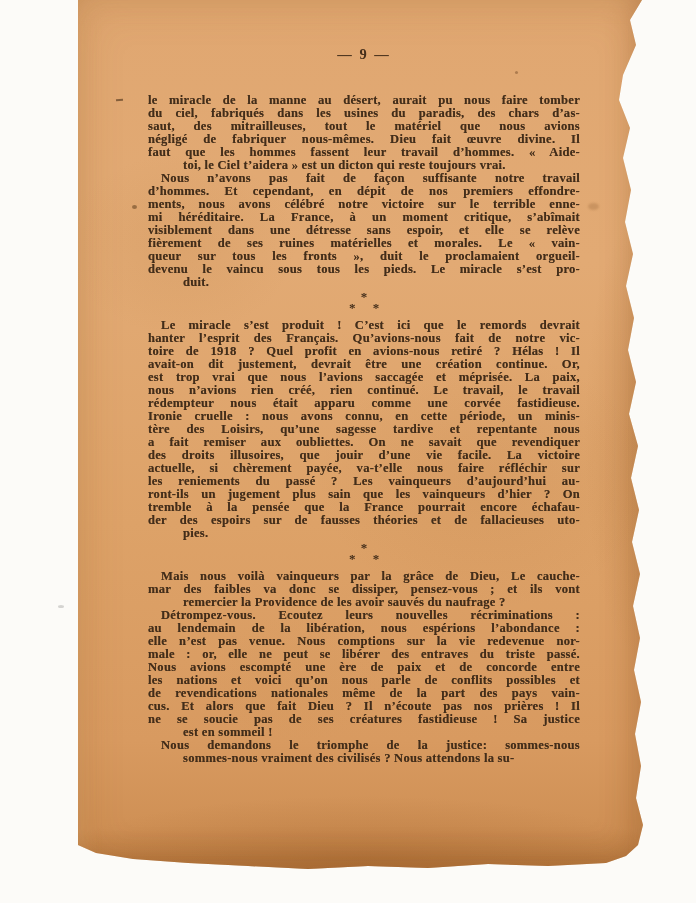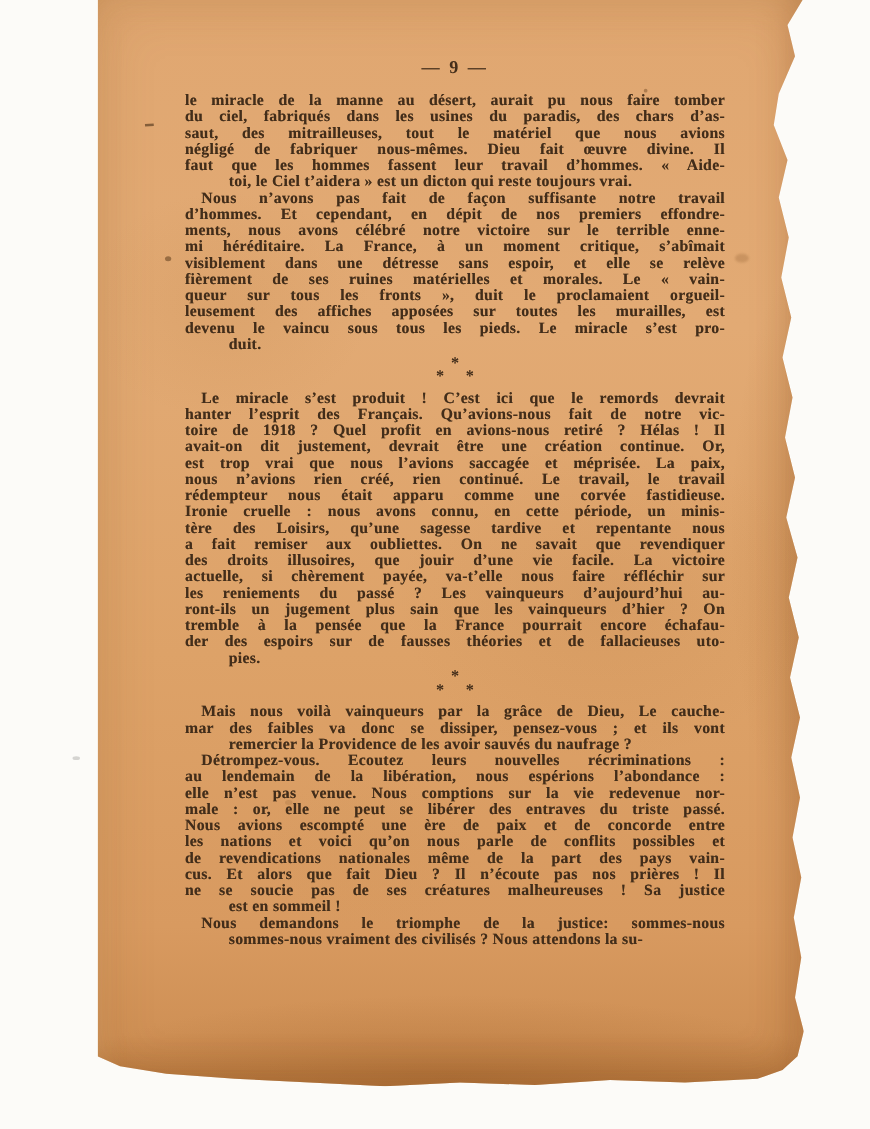--- a/index.html
+++ b/index.html
@@ -51,21 +51,21 @@
     width: 432px;
     text-align: center;
     font-size: 14.5px;
     font-weight: 700;
     letter-spacing: 2px;
     color: #452f1b;
   }
   .text-column {
     position: absolute;
     left: 70px;
-    top: 74px;
+    top: 94px;
     width: 432px;
     color: #422d1a;
   }
   .line {
     font-size: 12.6px;
     font-weight: 700;
     line-height: 13.0px;
     letter-spacing: 0.25px;
     text-align: justify;
     text-align-last: justify;
@@ -128,21 +128,20 @@
         <div class="line">négligé de fabriquer nous-mêmes. Dieu fait œuvre divine. Il</div>
         <div class="line">faut que les hommes fassent leur travail d’hommes. « Aide-</div>
         <div class="line last">toi, le Ciel t’aidera » est un dicton qui reste toujours vrai.</div>
         <div class="line indent">Nous n’avons pas fait de façon suffisante notre travail</div>
         <div class="line">d’hommes. Et cependant, en dépit de nos premiers effondre-</div>
         <div class="line">ments, nous avons célébré notre victoire sur le terrible enne-</div>
         <div class="line">mi héréditaire. La France, à un moment critique, s’abîmait</div>
         <div class="line">visiblement dans une détresse sans espoir, et elle se relève</div>
         <div class="line">fièrement de ses ruines matérielles et morales. Le « vain-</div>
         <div class="line">queur sur tous les fronts », duit le proclamaient orgueil-</div>
-        <div class="line">leusement des affiches apposées sur toutes les murailles, est</div>
         <div class="line">devenu le vaincu sous tous les pieds. Le miracle s’est pro-</div>
         <div class="line last">duit.</div>
         <div class="separator">
           <div class="sep-top">*</div>
           <div class="sep-bot">* *</div>
         </div>
         <div class="line indent">Le miracle s’est produit ! C’est ici que le remords devrait</div>
         <div class="line">hanter l’esprit des Français. Qu’avions-nous fait de notre vic-</div>
         <div class="line">toire de 1918 ? Quel profit en avions-nous retiré ? Hélas ! Il</div>
         <div class="line">avait-on dit justement, devrait être une création continue. Or,</div>
@@ -167,21 +166,21 @@
         <div class="line">mar des faibles va donc se dissiper, pensez-vous ; et ils vont</div>
         <div class="line last">remercier la Providence de les avoir sauvés du naufrage ?</div>
         <div class="line indent">Détrompez-vous. Ecoutez leurs nouvelles récriminations :</div>
         <div class="line">au lendemain de la libération, nous espérions l’abondance :</div>
         <div class="line">elle n’est pas venue. Nous comptions sur la vie redevenue nor-</div>
         <div class="line">male : or, elle ne peut se libérer des entraves du triste passé.</div>
         <div class="line">Nous avions escompté une ère de paix et de concorde entre</div>
         <div class="line">les nations et voici qu’on nous parle de conflits possibles et</div>
         <div class="line">de revendications nationales même de la part des pays vain-</div>
         <div class="line">cus. Et alors que fait Dieu ? Il n’écoute pas nos prières ! Il</div>
-        <div class="line">ne se soucie pas de ses créatures malheureuses ! Sa justice</div>
+        <div class="line">ne se soucie pas de ses créatures fastidieuse ! Sa justice</div>
         <div class="line last">est en sommeil !</div>
         <div class="line indent">Nous demandons le triomphe de la justice: sommes-nous</div>
         <div class="line last">sommes-nous vraiment des civilisés ? Nous attendons la su-</div>
       </div>
     <div class="margin-dash"></div>
     <div class="speck speck-1"></div>
     <div class="speck speck-2"></div>
     <div class="speck speck-3"></div>
     <div class="speck speck-4"></div>
   </div>

